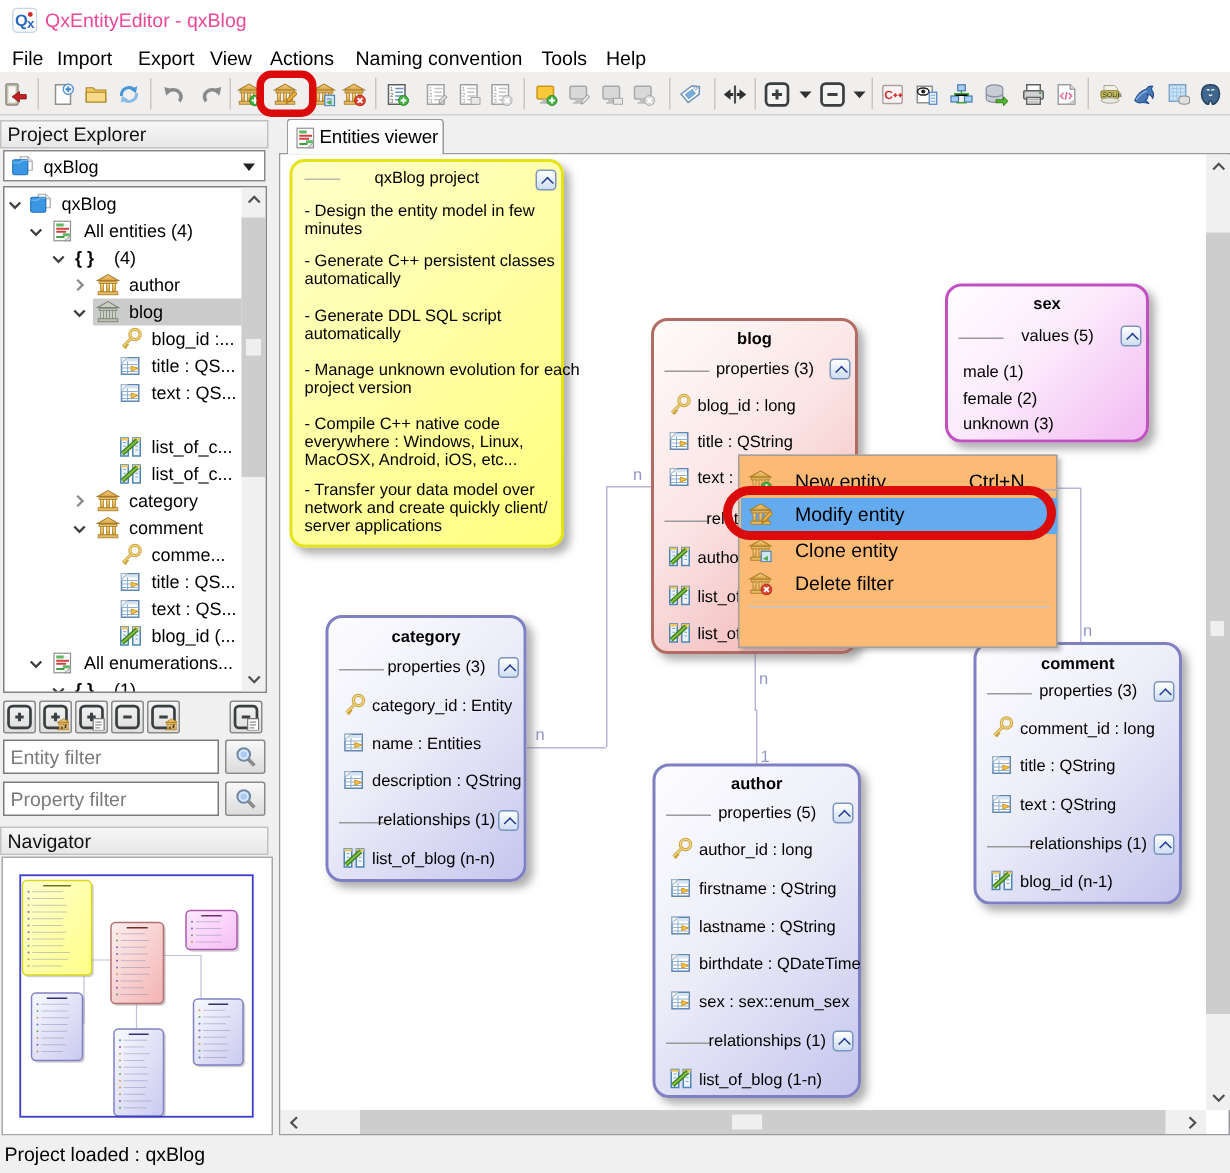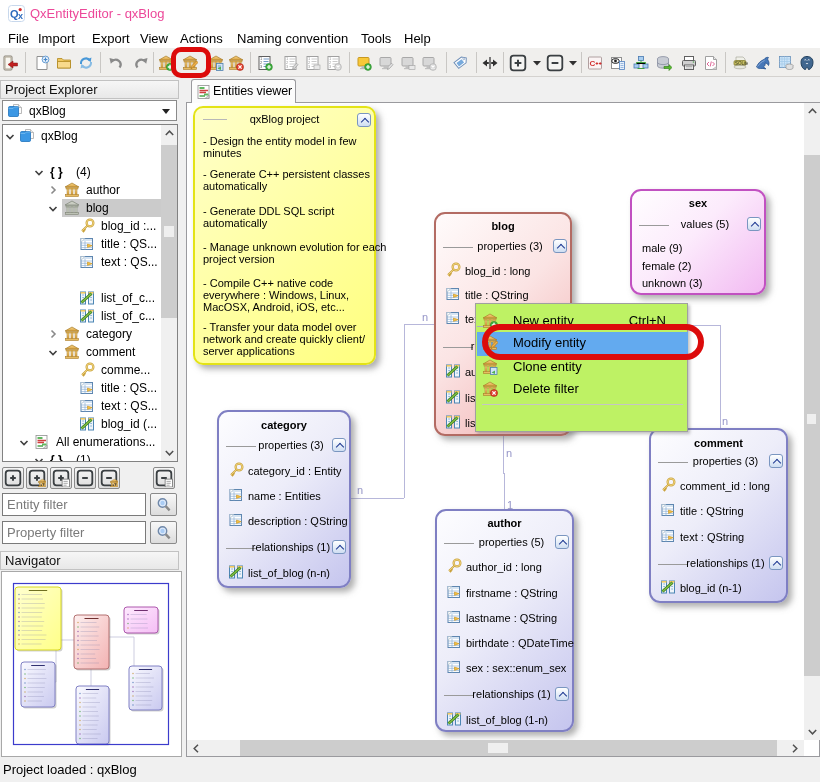--- a/index.html
+++ b/index.html
@@ -34,21 +34,21 @@
 .ent .tt{position:absolute;width:100%;text-align:center;font-size:11px;font-weight:bold;color:#000}
 .sec{position:absolute;width:100%;height:16px}
 .sec .ln{position:absolute;left:7px;top:8px;width:30px;height:1px;background:#9a9a9a}
 .sec .sx{position:absolute;left:7px;width:100%;text-align:center;font-size:11px;color:#000;top:1px}
 .colbtn{position:absolute;right:3px;top:0;width:14px;height:14px;border:1px solid #7a96c0;border-radius:3px;background:linear-gradient(#fff,#cfdef2)}
 .colbtn:after{content:"";position:absolute;left:3.5px;top:4.5px;width:5px;height:5px;border-left:1.6px solid #1f3a93;border-top:1.6px solid #1f3a93;transform:rotate(45deg)}
 .erow{position:absolute;height:16px;font-size:11px;color:#000;white-space:nowrap}
 .erow .eic{position:absolute;left:0;top:-2px;width:16px;height:16px}
 .erow .etx{position:absolute;left:20px;top:1px}
 
-#cmenu{position:absolute;left:288px;top:200px;width:213px;height:129px;background:#bef264;border:1px solid #a0a0a0;box-shadow:2px 2px 3px rgba(100,100,100,.4);font-size:13px}
+#cmenu{position:absolute;left:305px;top:200px;width:213px;height:129px;background:#fdba74;border:1px solid #a0a0a0;box-shadow:2px 2px 3px rgba(100,100,100,.4);font-size:13px}
 .mrow{position:absolute;left:1px;width:211px;height:22px;color:#000}
 .mrow .mic{position:absolute;left:5px;top:3px;width:16px;height:16px}
 .mrow .mtx{position:absolute;left:36px;top:3px}
 .mrow .msc{position:absolute;right:22px;top:3px}
 
 .cline{position:absolute;background:#b7b7da}
 .clbl{position:absolute;font-size:11px;color:#9595c8}
 
 .redrect{position:absolute;border:5px solid #dc0b0b;border-radius:12px}
 #statusbar{position:absolute;left:0;top:757px;width:820px;height:25px;background:#f0f0f0;font-size:13px;color:#000}
@@ -367,20 +367,29 @@
 </div>
 <div id="tree">
 <div class="trow" style="top:2px">
         <svg class="abs" style="left:2px;top:5px" width="10" height="10" viewBox="0 0 10 10">
           <path d="M1.5 3 L5 6.5 L8.5 3" fill="none" stroke="#404040" stroke-width="1.6"></path>
         </svg>
         <svg class="tico" style="left:16px" width="16" height="16">
           <use href="#s-folder"></use>
         </svg>
         <span class="lbl" style="left:38px">qxBlog</span>
+      </div>
+<div class="trow" style="top:20px">
+        <svg class="abs" style="left:16px;top:5px" width="10" height="10" viewBox="0 0 10 10">
+          <path d="M1.5 3 L5 6.5 L8.5 3" fill="none" stroke="#404040" stroke-width="1.6"></path>
+        </svg>
+        <svg class="tico" style="left:31px" width="16" height="16">
+          <use href="#s-entico"></use>
+        </svg>
+        <span class="lbl" style="left:53px">All entities (4)</span>
       </div>
 <div class="trow" style="top:38px">
         <svg class="abs" style="left:31px;top:5px" width="10" height="10" viewBox="0 0 10 10">
           <path d="M1.5 3 L5 6.5 L8.5 3" fill="none" stroke="#404040" stroke-width="1.6"></path>
         </svg>
         <span class="lbl" style="left:47px;font-weight:bold">{ }</span>
         <span class="lbl" style="left:73px">(4)</span>
       </div>
 <div class="trow" style="top:56px">
         <svg class="abs" style="left:45px;top:4px" width="10" height="10" viewBox="0 0 10 10">
@@ -810,21 +819,21 @@
           </div>
         </div>
 <div class="ent" style="left:443px;top:86px;width:136px;height:106px;border:2px solid #c151c1;background:linear-gradient(135deg,#fffeff 0%,#fcebfc 45%,#f2baf2 100%)">
           <div class="tt" style="top:6px">sex</div>
           <div class="sec" style="top:26px">
             <div class="ln"></div>
             <div class="sx">values (5)</div>
             <div class="colbtn"></div>
           </div>
           <div class="erow" style="left:10px;top:50px">
-            <span style="position:absolute;left:0;top:1px">male (9)</span>
+            <span style="position:absolute;left:0;top:1px">male (1)</span>
           </div>
           <div class="erow" style="left:10px;top:68px">
             <span style="position:absolute;left:0;top:1px">female (2)</span>
           </div>
           <div class="erow" style="left:10px;top:85px">
             <span style="position:absolute;left:0;top:1px">unknown (3)</span>
           </div>
         </div>
 <div class="ent" style="left:30px;top:307px;width:134px;height:178px;border:2px solid #7f7fc3;background:linear-gradient(135deg,#fdfdff 0%,#ededf9 45%,#c5c5ee 100%)">
           <div class="tt" style="top:7px">category</div>

